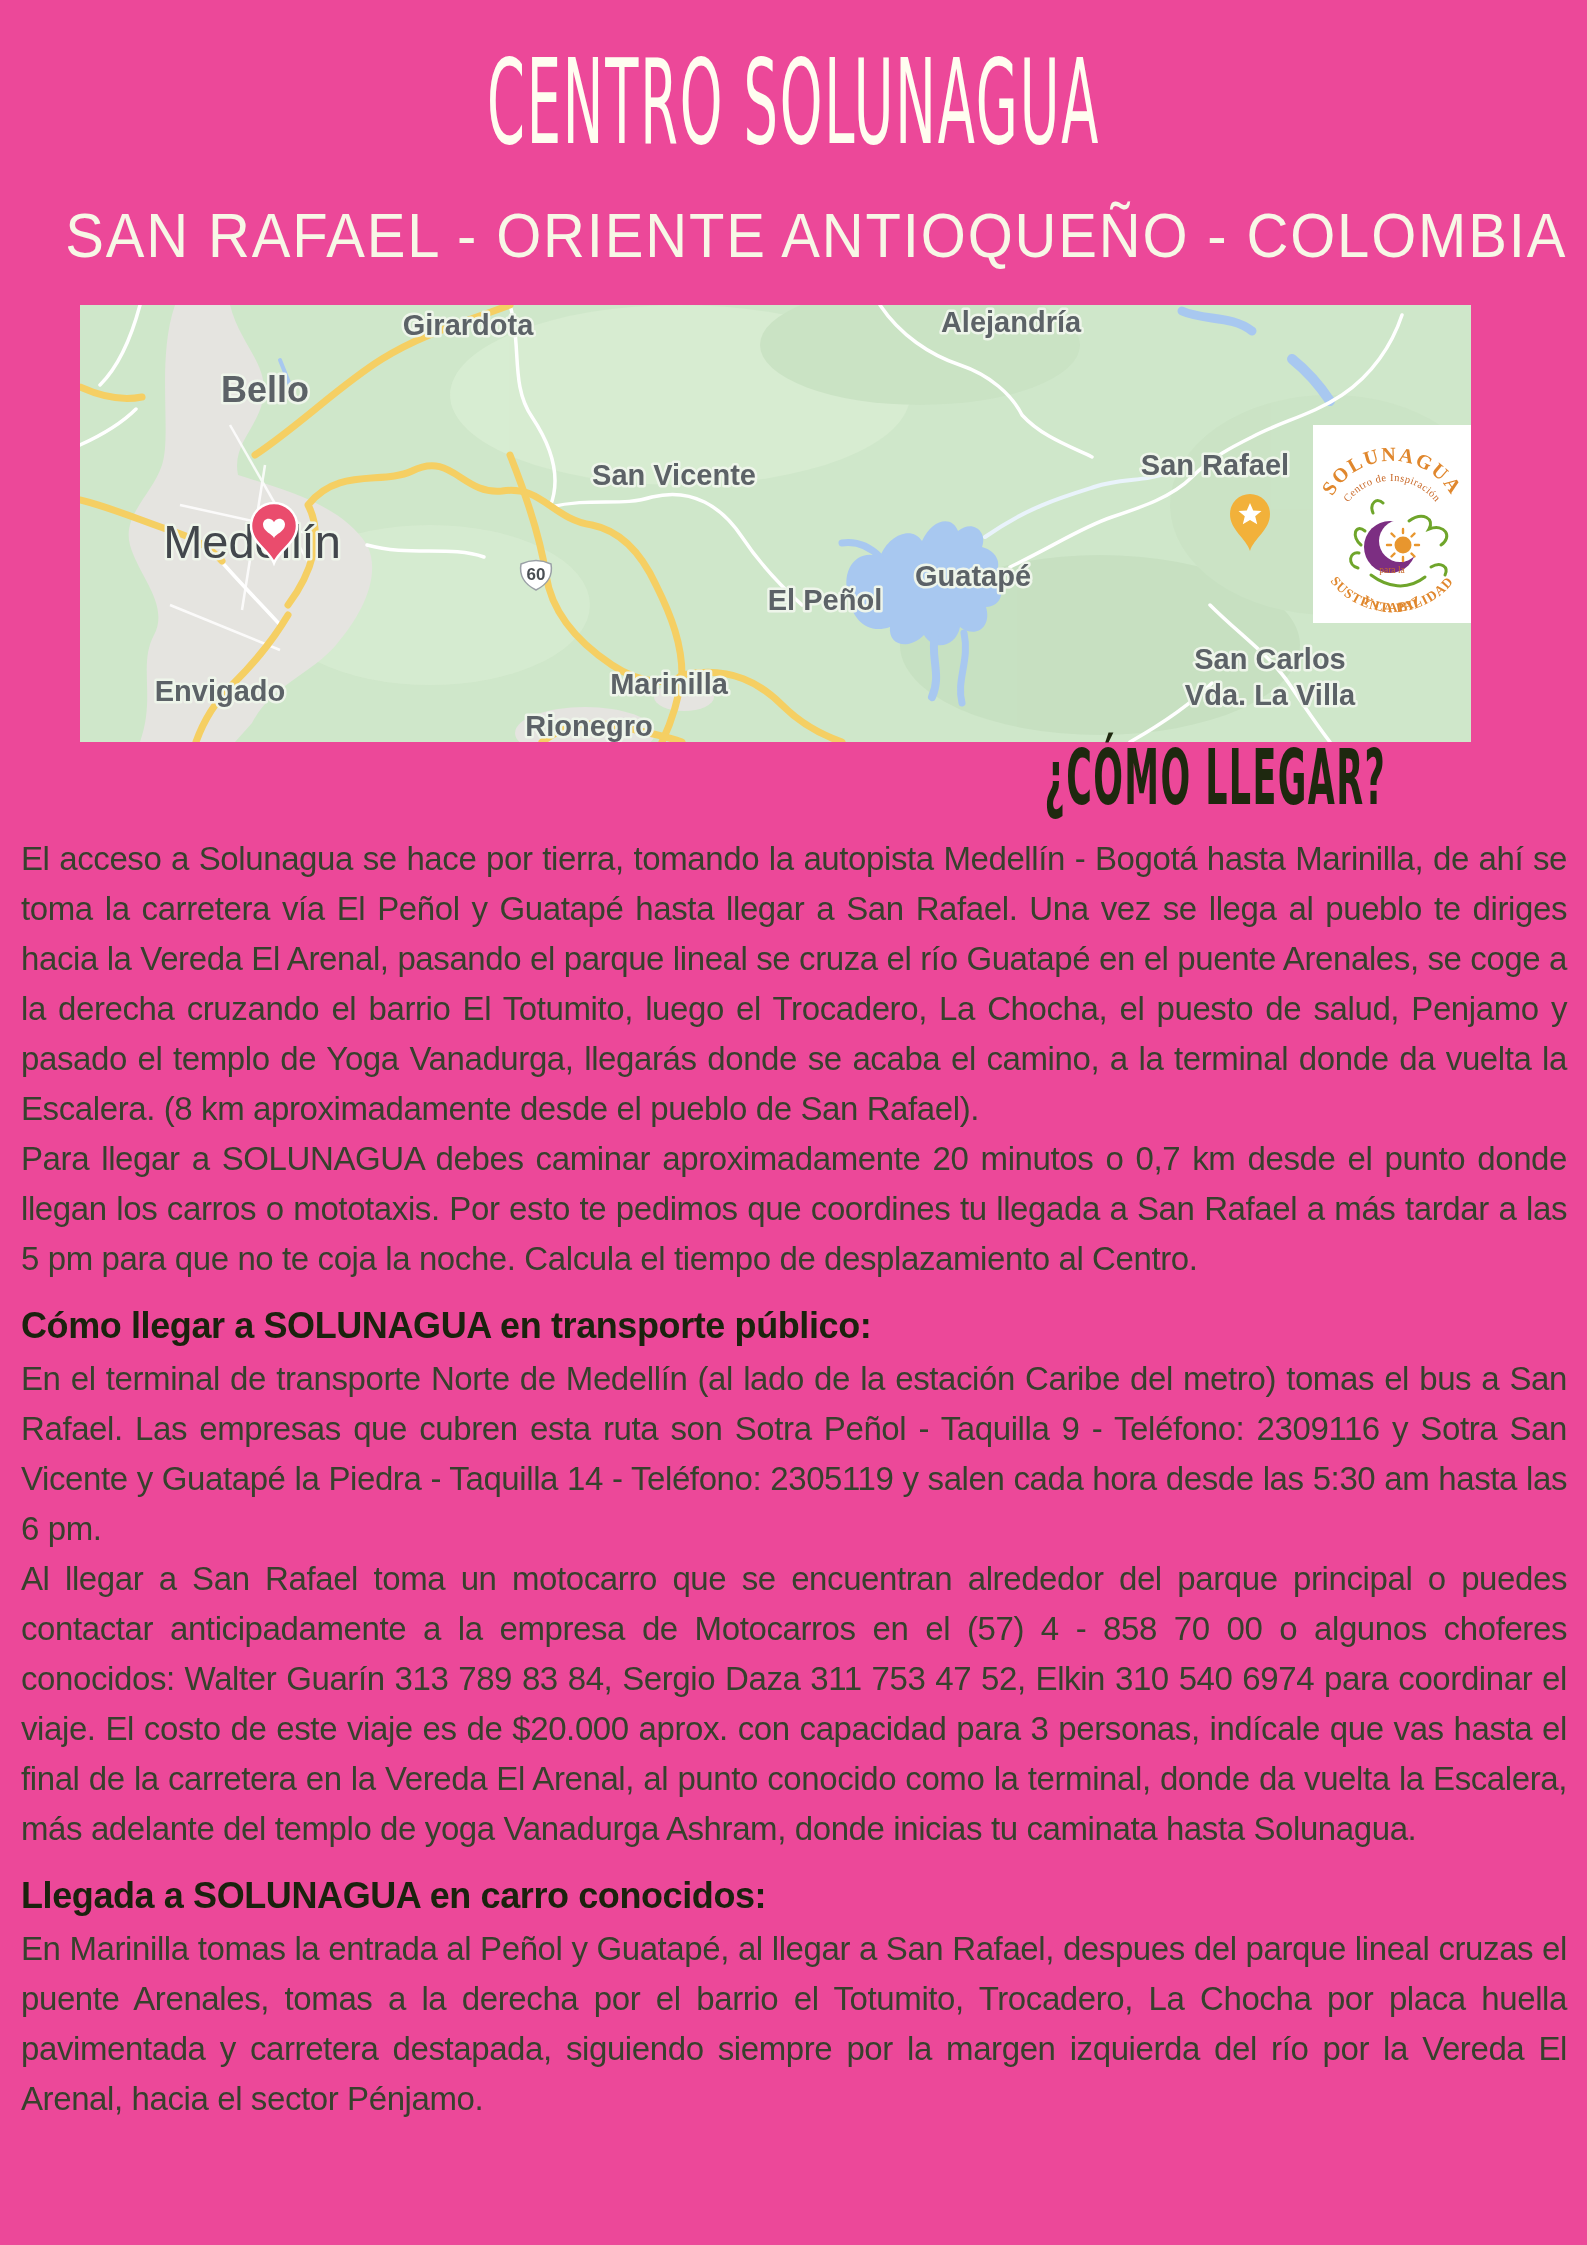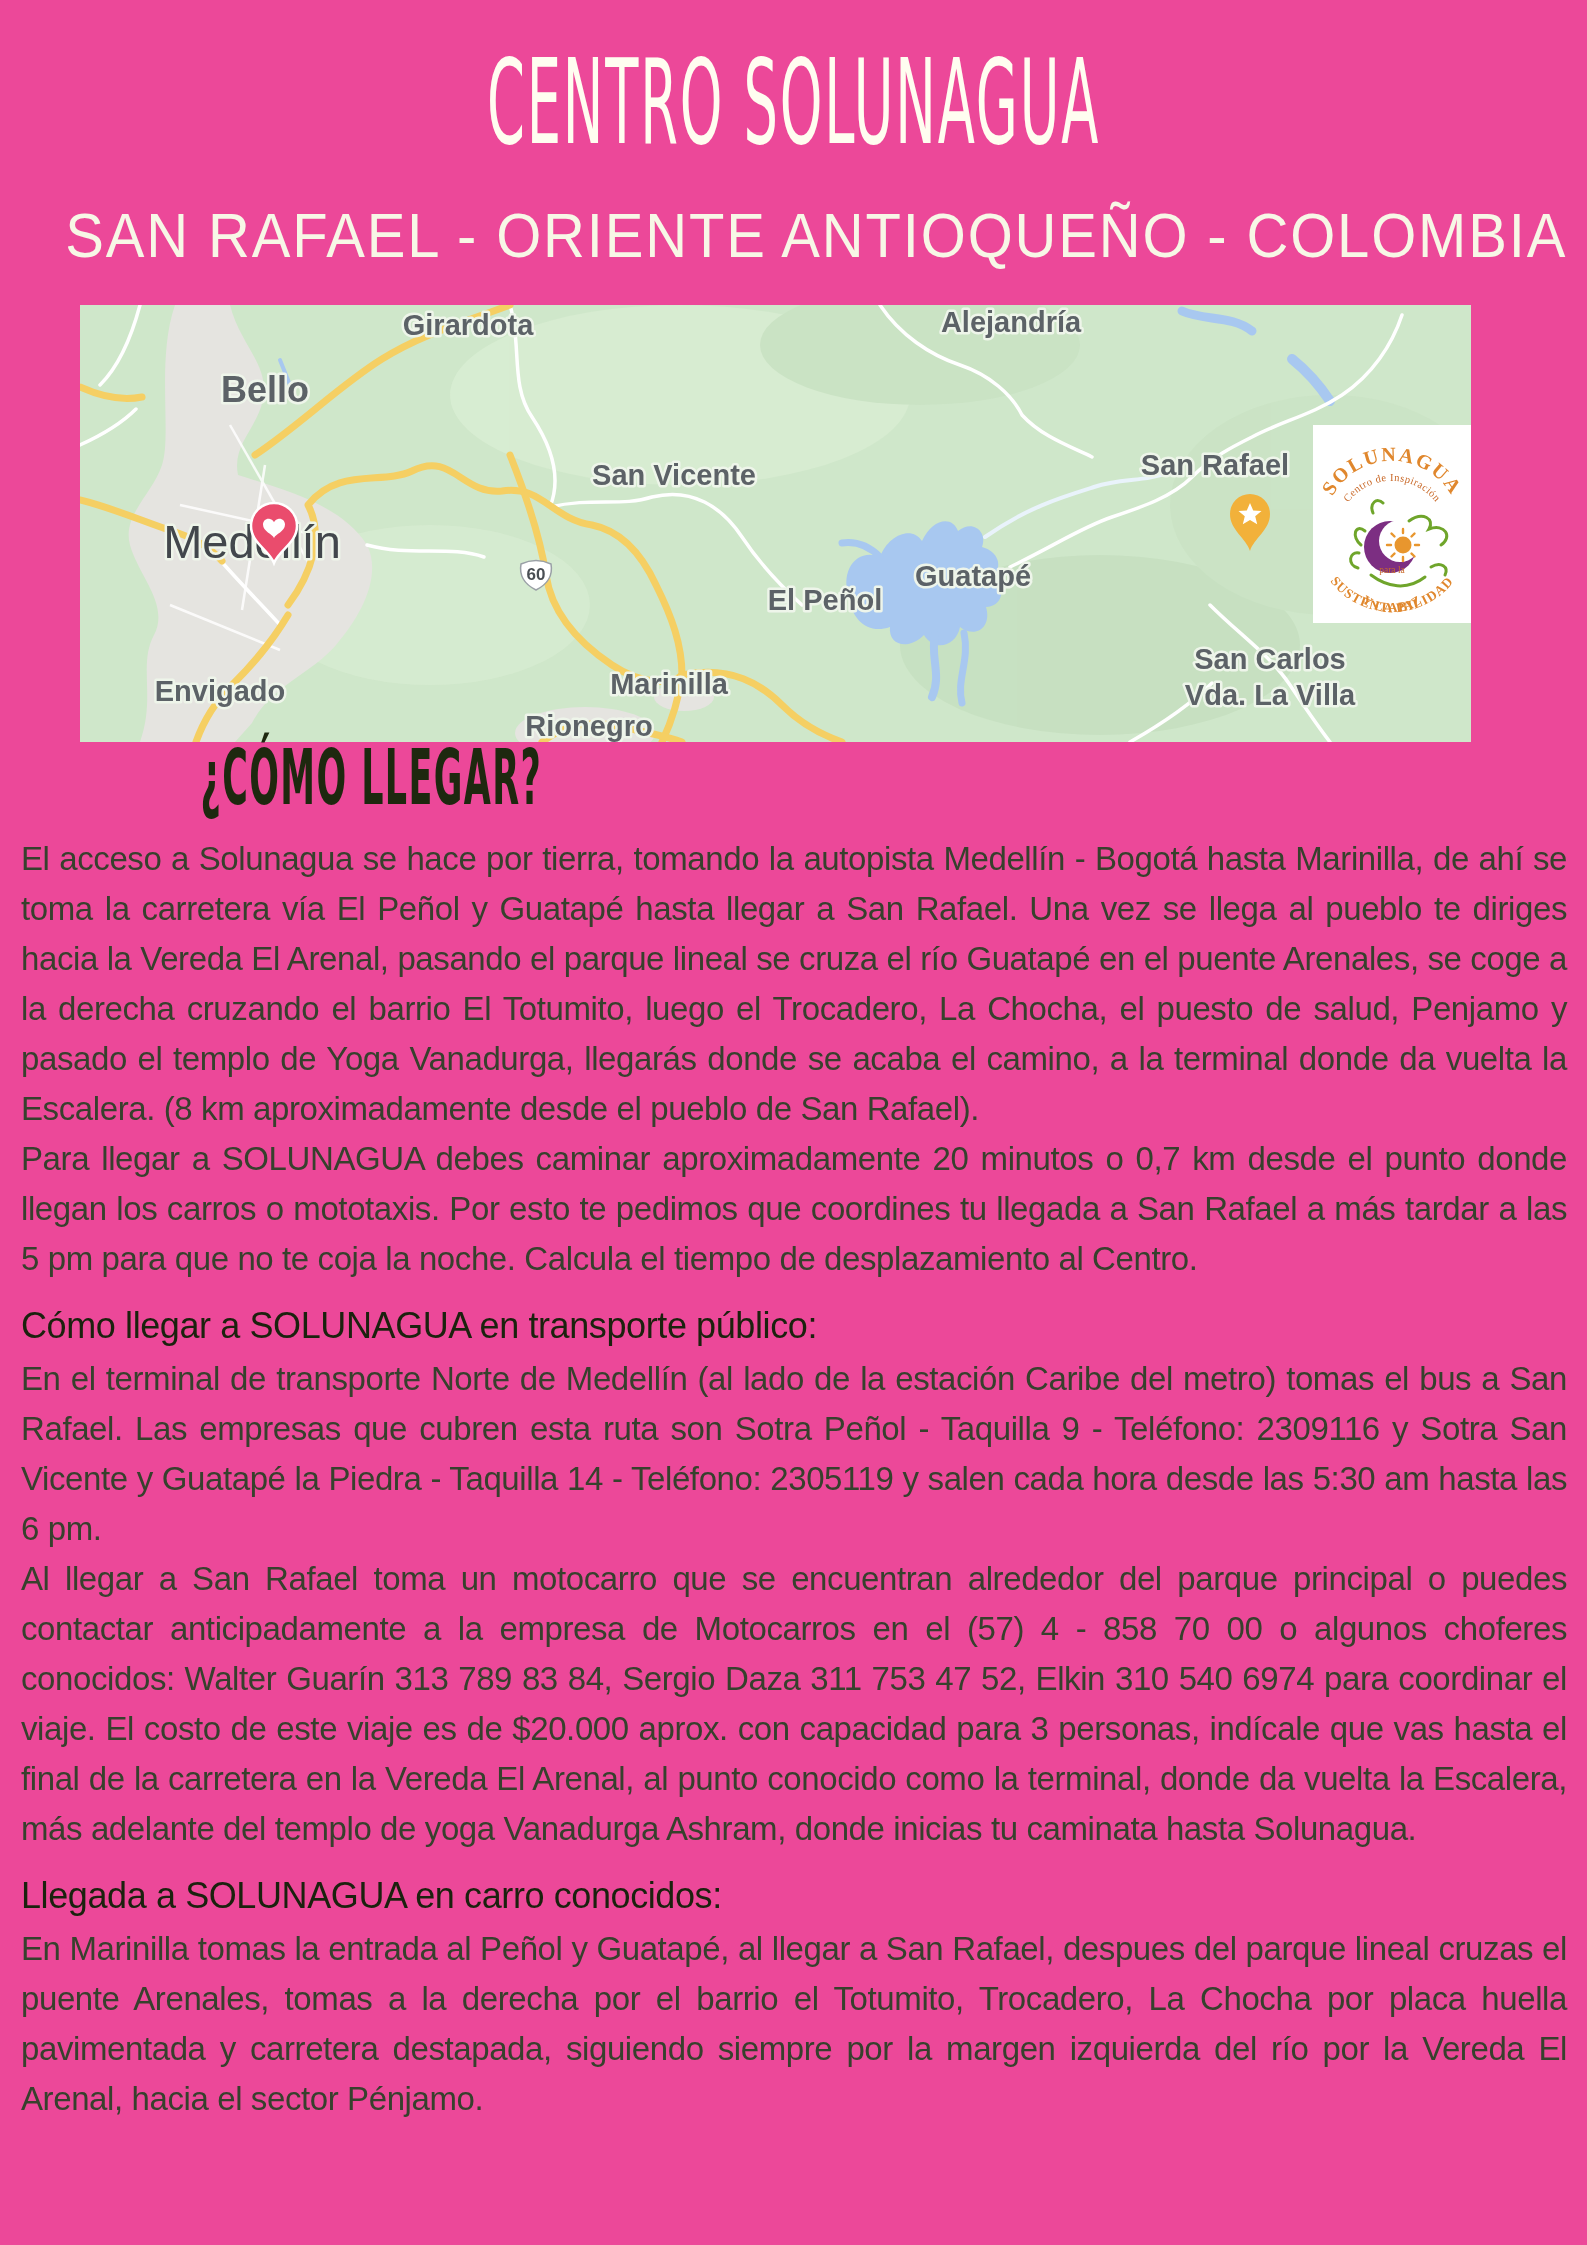--- a/index.html
+++ b/index.html
@@ -15,21 +15,21 @@
     font-size:118px;line-height:120px;font-weight:500;color:#fffdf0;
     letter-spacing:4px;transform:scaleX(.46);transform-origin:center;
     white-space:nowrap;
   }
   .subtitle-row{position:absolute;top:200px;left:0;width:100%;text-align:center;}
   .subtitle{
     display:inline-block;font-family:"Liberation Sans",sans-serif;
     font-size:63px;line-height:70px;font-weight:400;color:#f7f7e6;
     letter-spacing:2px;transform:scaleX(.92);transform-origin:center;white-space:nowrap;
   }
-  .como-row{position:absolute;top:738px;left:0;width:100%;text-align:left;}
+  .como-row{position:absolute;top:738px;left:0;width:100%;text-align:right;}
   .como{
     display:inline-block;font-family:"DejaVu Sans",sans-serif;
     font-size:76px;line-height:80px;font-weight:600;color:#1e280f;
     letter-spacing:3px;transform:scaleX(.46);transform-origin:center;white-space:nowrap;
   }
   
   .map-wrap{position:absolute;left:80px;top:305px;width:1391px;height:437px;}
   .map-wrap svg{display:block;}
   .mlabel{
     font-family:"Liberation Sans",sans-serif;font-size:29px;font-weight:600;
@@ -40,21 +40,21 @@
   .shield-num{font-family:"Liberation Sans",sans-serif;font-size:17px;font-weight:700;fill:#4a4f54;text-anchor:middle;}
   .logo-orange{fill:#e0872d;font-family:"Liberation Serif",serif;}
   
   .content{
     position:absolute;left:21px;top:834px;width:1546px;
     color:#37412d;font-size:33px;line-height:50px;letter-spacing:-.4px;
     text-align:justify;
   }
   .content p{margin:0;}
   .content h2{
-    margin:18px 0 4px 0;font-size:36px;line-height:48px;font-weight:400;
+    margin:18px 0 4px 0;font-size:36px;line-height:48px;font-weight:700;
     color:#1b220e;letter-spacing:-.4px;text-align:left;
   }
 </style>
 </head>
 <body>
 
 <div class="page">
 
   <div class="title-row">
     <span class="main-title">CENTRO SOLUNAGUA</span>

